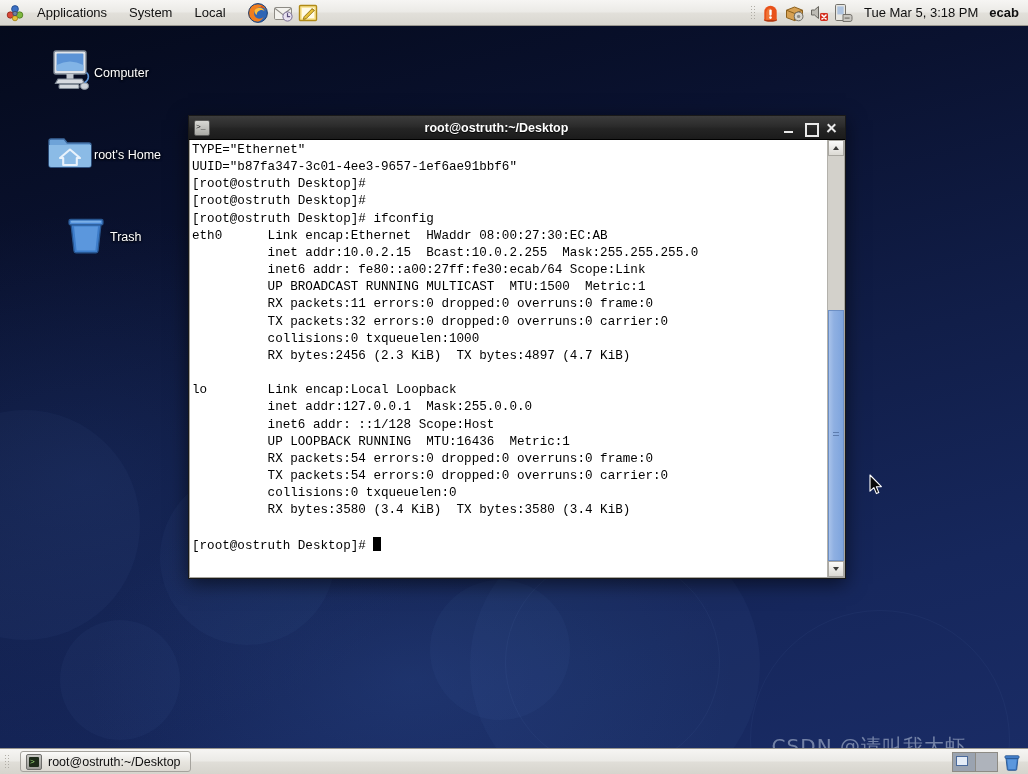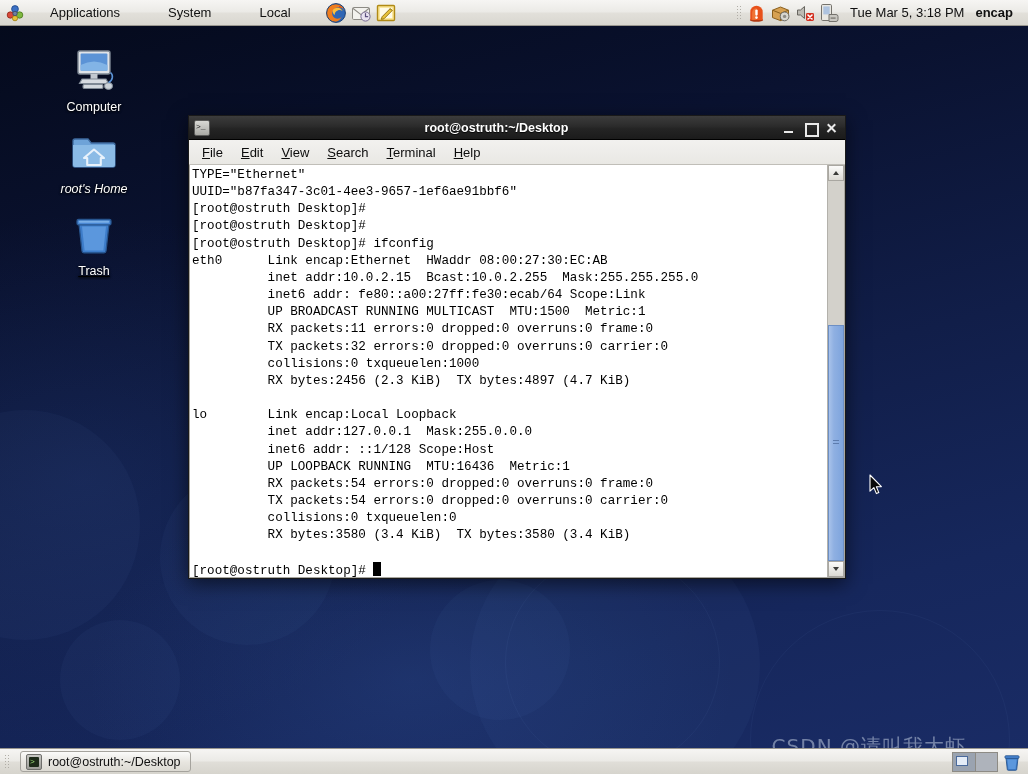--- a/index.html
+++ b/index.html
@@ -35,44 +35,44 @@
   #top-panel {
     position: absolute; top: 0; left: 0;
     width: 1028px; height: 26px;
     background: linear-gradient(to bottom, #f6f5f3 0%, #ebeae6 48%, #e2e0da 52%, #d9d7d0 100%);
     border-bottom: 1px solid #9a978f;
     display: flex; align-items: center;
     font-size: 13px; color: #101010;
     z-index: 50;
   }
   .menu-item {
-    padding: 3px 7px; margin: 0 17px;
+    padding: 3px 7px; margin: 0 4px;
     cursor: default; white-space: nowrap;
     border-radius: 2px;
   }
   #app-logo {
     width: 20px; height: 20px; margin-left: 5px; margin-right: 1px;
     position: relative; flex: none;
   }
   .panel-launchers { display: flex; align-items: center; gap: 3px; margin-left: 10px; }
   .launcher { width: 22px; height: 22px; position: relative; cursor: pointer; }
-  .tray-area { margin-left: auto; display: flex; align-items: center; gap: 3px; padding-right: 6px; }
+  .tray-area { margin-left: auto; display: flex; align-items: center; gap: 3px; }
   .tray-icon { width: 21px; height: 21px; position: relative; cursor: pointer; }
   .tray-grip {
     width: 5px; height: 16px; margin-right: 2px;
     background-image: radial-gradient(circle, #b0ada6 0.8px, transparent 1px);
     background-size: 3px 3px;
   }
   #clock { font-size: 13px; padding: 0 8px; white-space: nowrap; color: #101010; }
   #user-name { font-size: 13px; font-weight: bold; padding-right: 9px; color: #101010; }
 
   
   .desk-icon {
     position: absolute; width: 96px;
-    display: flex; flex-direction: column; align-items: center;
+    display: flex; flex-direction: row; align-items: center;
     cursor: pointer;
   }
   .desk-icon .glyph { width: 48px; height: 48px; position: relative; }
   .desk-icon .caption {
     margin-top: 6px; font-size: 12.5px; color: #ffffff;
     text-shadow: 0 1px 2px rgba(0,0,0,0.9), 0 0 3px rgba(0,0,0,0.7);
     text-align: center; white-space: nowrap;
   }
 
   
@@ -355,52 +355,52 @@
 
       <div class="tray-icon">
         <svg viewBox="0 0 21 21" width="21" height="21">
           <rect x="3.5" y="2.5" width="10" height="16" rx="1.2" fill="#e8e7e2" stroke="#74726c" stroke-width="1"></rect>
           <rect x="5.3" y="4.4" width="6.4" height="8" fill="#aec3df"></rect>
           <path d="M11 12.5 h7 a2 2 0 0 1 2 2 v3 a2 2 0 0 1 -2 2 h-7 z" fill="#c9c7c1" stroke="#74726c" stroke-width="1"></path>
           <rect x="12.6" y="15.4" width="5" height="1.4" fill="#7e7c76"></rect>
         </svg>
       </div>
       <div id="clock">Tue Mar  5,  3:18 PM</div>
-      <div id="user-name">encap</div>
+      <div id="user-name">ecab</div>
     </div>
   </div>
 
   <div class="desk-icon" style="left:46px; top:46px;">
     <div class="glyph">
       <svg viewBox="0 0 48 48" width="48" height="48">
         <rect x="8" y="5" width="32" height="23" rx="2" fill="#dfe3e8" stroke="#7e8894" stroke-width="1.4"></rect>
         <rect x="10.6" y="7.6" width="26.8" height="17.2" rx="1" fill="#5b93d6"></rect>
         <path d="M10.6 19 Q24 12 37.4 19 v5.8 H10.6 z" fill="#82b4e6"></path>
         <rect x="20.5" y="28" width="7" height="5" fill="#c2c8d0"></rect>
         <path d="M12 33 h24 l2.6 4.5 H9.4 z" fill="#d6dae0" stroke="#7e8894" stroke-width="1.1"></path>
         <rect x="13" y="38.5" width="20" height="4" rx="1.2" fill="#d2d7dd" stroke="#7e8894" stroke-width="1.1"></rect>
         <ellipse cx="38.5" cy="40" rx="4" ry="3.4" fill="#ccd2d9" stroke="#7e8894" stroke-width="1.1"></ellipse>
         <path d="M38.5 36.6 C43 34 43.5 29 40.5 26.5" fill="none" stroke="#5b93d6" stroke-width="1.6"></path>
       </svg>
     </div>
     <div class="caption">Computer</div>
   </div>
 
-  <div class="desk-icon" style="left:46px; top:128px;font-style:italic;">
+  <div class="desk-icon" style="left:46px; top:128px;">
     <div class="glyph">
       <svg viewBox="0 0 48 48" width="48" height="48">
         <path d="M5 11 h13 l3.2 4 H43 a2 2 0 0 1 2 2 v20 a2 2 0 0 1 -2 2 H5 a2 2 0 0 1 -2 -2 V13 a2 2 0 0 1 2 -2 z" fill="#6ea3d8" stroke="#3e6a9e" stroke-width="1.3"></path>
         <path d="M3 17 h42 v20 a2 2 0 0 1 -2 2 H5 a2 2 0 0 1 -2 -2 z" fill="#8bbbe6"></path>
         <path d="M24 21.5 L34 30 h-3.2 v7 h-13.6 v-7 H14 z" fill="none" stroke="#e9f2fb" stroke-width="2.1" stroke-linejoin="round"></path>
       </svg>
     </div>
     <div class="caption">root's Home</div>
   </div>
 
-  <div class="desk-icon" style="left:46px; top:210px;text-decoration:underline;">
+  <div class="desk-icon" style="left:62px; top:210px;">
     <div class="glyph">
       <svg viewBox="0 0 48 48" width="48" height="48">
         <path d="M9 14 h30 l-3 27 a2 2 0 0 1 -2 1.8 H14 a2 2 0 0 1 -2 -1.8 z" fill="#3d7cc9" stroke="#27558f" stroke-width="1.3"></path>
         <path d="M12 16.5 h24 l-2.6 24 H14.6 z" fill="#5b97dd"></path>
         <rect x="7" y="9.5" width="34" height="5.4" rx="1.6" fill="#4a88d4" stroke="#27558f" stroke-width="1.3"></rect>
         <rect x="8.8" y="10.8" width="30.4" height="2" rx="1" fill="#8fc0ef" opacity="0.7"></rect>
       </svg>
     </div>
     <div class="caption">Trash</div>
   </div>
@@ -410,28 +410,20 @@
     <div id="title-bar">
       <div id="win-icon"></div>
       <div id="win-title">root@ostruth:~/Desktop</div>
       <div class="win-btns">
         <div class="win-btn wb-min"></div>
         <div class="win-btn wb-max"></div>
         <div class="win-btn wb-close"></div>
       </div>
     </div>
 
-    <div id="menu-bar">
-      <div class="tmenu"><u>F</u>ile</div>
-      <div class="tmenu"><u>E</u>dit</div>
-      <div class="tmenu"><u>V</u>iew</div>
-      <div class="tmenu"><u>S</u>earch</div>
-      <div class="tmenu"><u>T</u>erminal</div>
-      <div class="tmenu"><u>H</u>elp</div>
-    </div>
 
     <div id="term-area">
       <div id="term-body">
         <div id="term-text"><span>TYPE="Ethernet"
 UUID="b87fa347-3c01-4ee3-9657-1ef6ae91bbf6"
 [root@ostruth Desktop]#
 [root@ostruth Desktop]#
 [root@ostruth Desktop]# ifconfig
 eth0      Link encap:Ethernet  HWaddr 08:00:27:30:EC:AB
           inet addr:10.0.2.15  Bcast:10.0.2.255  Mask:255.255.255.0

